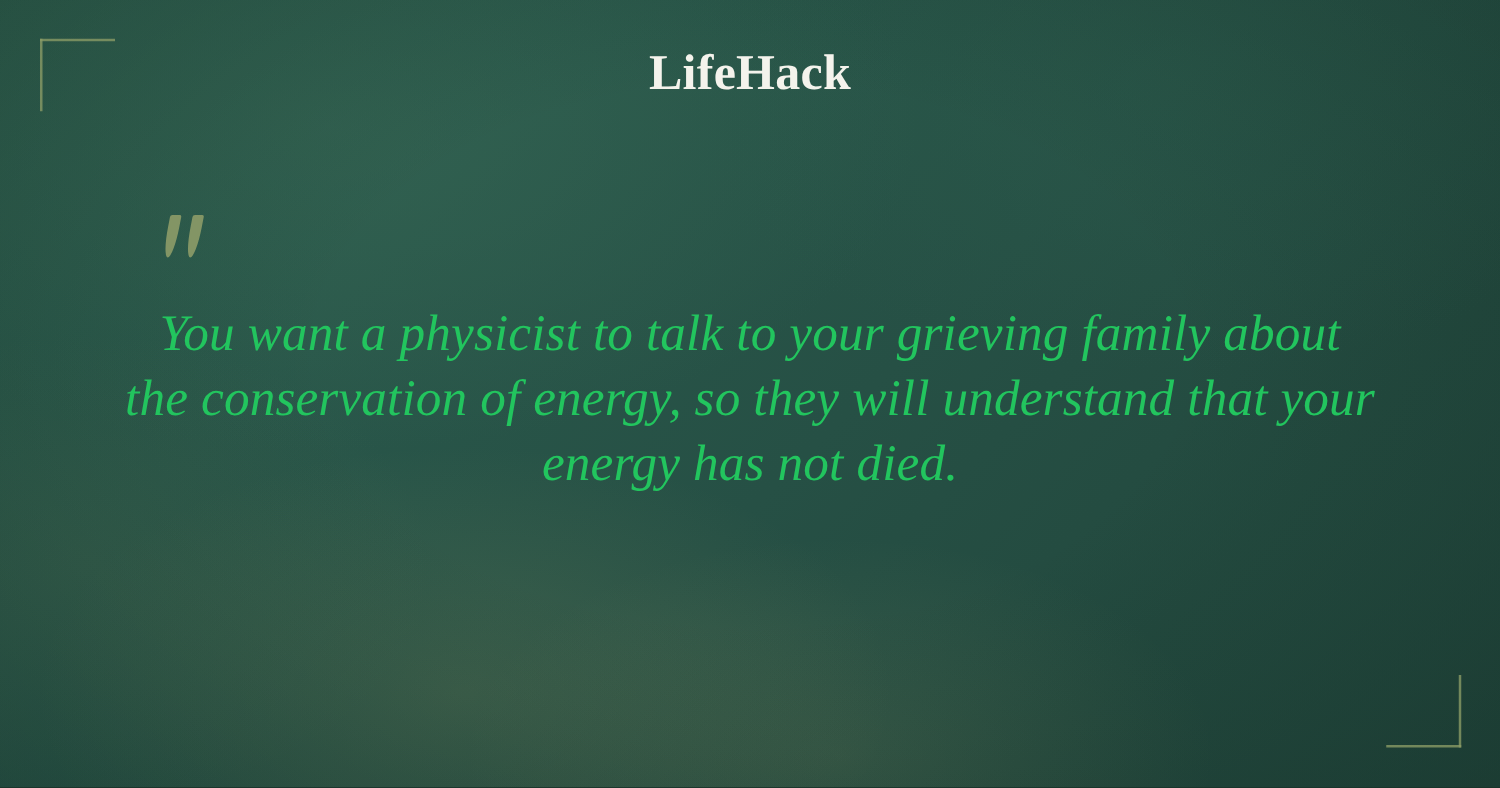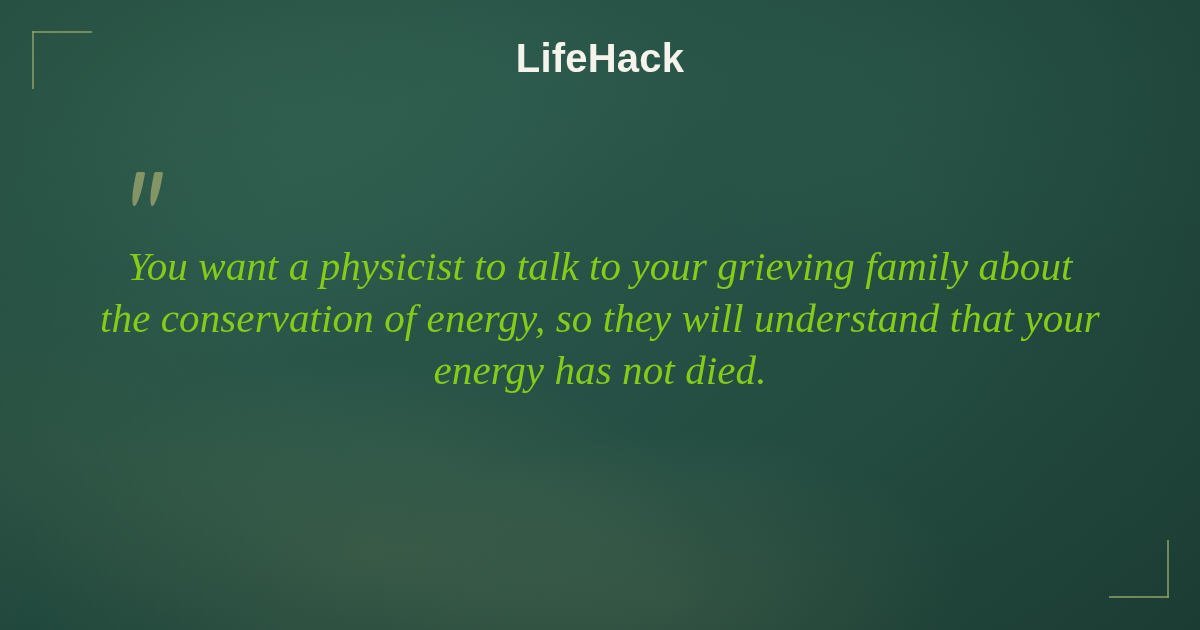--- a/index.html
+++ b/index.html
@@ -78,21 +78,21 @@
   .brand {
     position: absolute;
     top: 38px;
     left: 0;
     width: 100%;
     text-align: center;
   }
   .brand-text {
     display: inline-block;
     color: #f4f3ec;
-    font-family: Liberation Sans, sans-serif;
+    font-family: Liberation Serif, serif;
     font-size: 40px;
     font-weight: 700;
     letter-spacing: 0.2px;
     line-height: 1;
   }
 
   
   .quote-mark {
     position: absolute;
     left: 131px;
@@ -116,21 +116,21 @@
   
   .quote-wrap {
     position: absolute;
     left: 100px;
     top: 240px;
     width: 1000px;
     text-align: center;
   }
   .quote-text {
     margin: 0;
-    color: #84cc16;
+    color: #22c55e;
     font-family: "Liberation Serif", "DejaVu Serif", serif;
     font-style: italic;
     font-weight: 400;
     font-size: 41px;
     line-height: 52px;
     letter-spacing: 0.1px;
     text-rendering: optimizeLegibility;
   }
 </style>
 </head>

